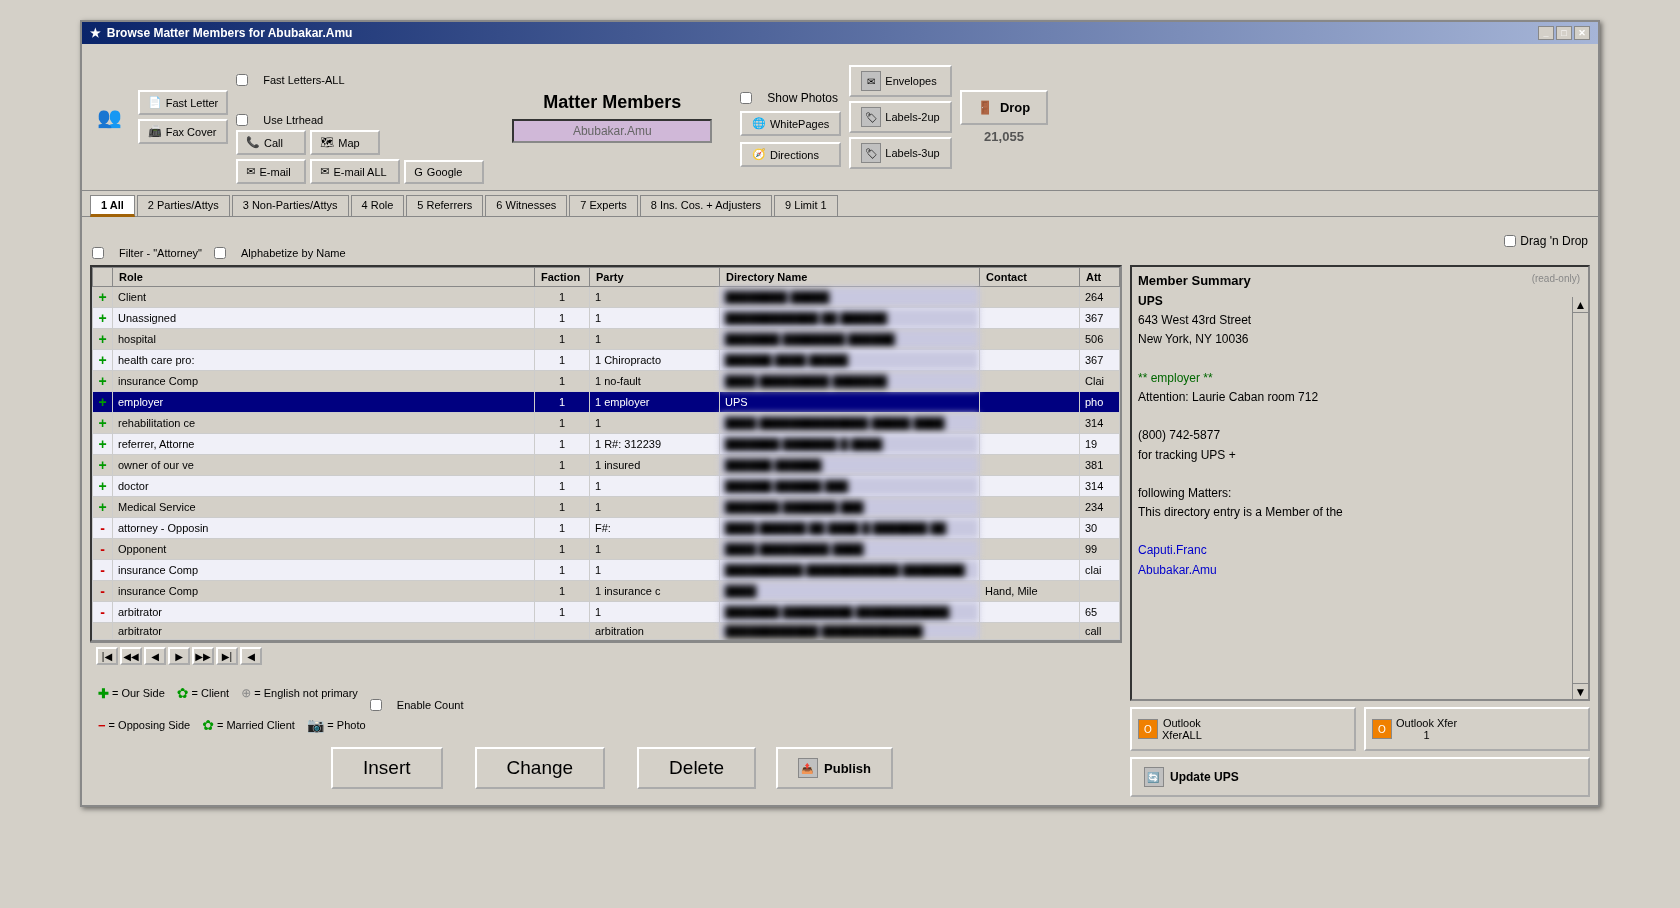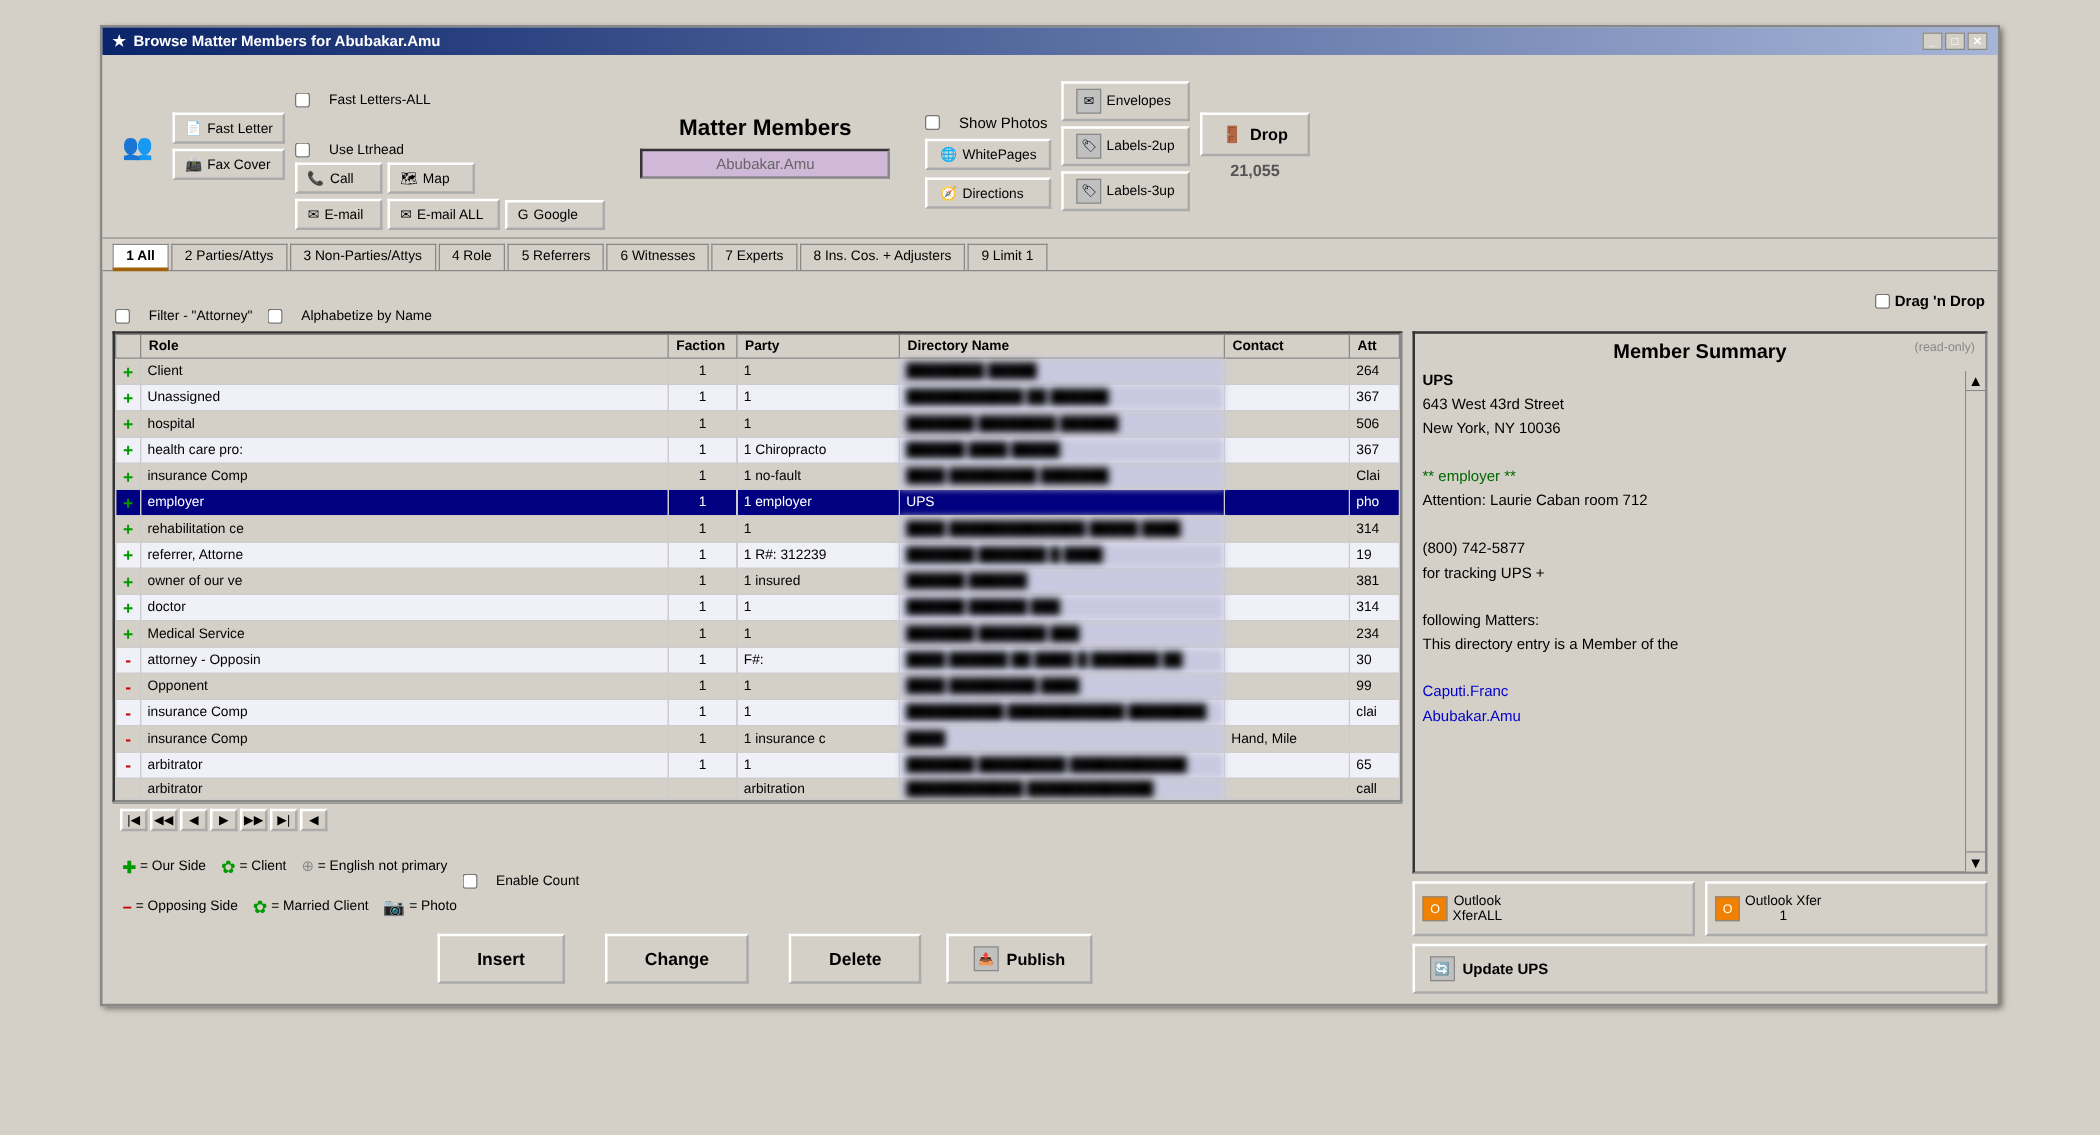--- a/index.html
+++ b/index.html
@@ -254,22 +254,22 @@
       justify-content: center;
       gap: 20px;
       padding: 8px;
       background: #d4d0c8;
     }
     .bottom-btn {
       background: #d4d0c8;
       border: 2px outset #fff;
       padding: 8px 30px;
       cursor: pointer;
-      font-size: 14px;
-      font-weight: bold;
+      font-size: 19px;
+      font-weight: normal;
       margin-left: 12px;
     }
     .publish-btn {
       background: #d4d0c8;
       border: 2px outset #fff;
       padding: 8px 20px;
       cursor: pointer;
       font-size: 13px;
       font-weight: bold;
       display: flex;
@@ -284,23 +284,23 @@
     }
     .member-summary-box {
       background: #d4d0c8;
       border: 2px inset #888;
       padding: 6px;
       flex: 1;
       min-height: 360px;
       position: relative;
     }
     .member-summary-title {
-      font-size: 16px;
-      font-weight: bold;
-      text-align: center;
+      font-size: 13px;
+      font-weight: bold;
+      text-align: left;
       margin-bottom: 4px;
     }
     .read-only-label {
       font-size: 10px;
       color: #888;
       position: absolute;
       top: 6px;
       right: 8px;
     }
     .summary-text {
@@ -480,21 +480,21 @@
         <input type="checkbox" style="">
         <span>Filter - "Attorney"</span>
       </label>
       <label class="checkbox-label">
         <input type="checkbox" style="">
         <span>Alphabetize by Name</span>
       </label>
     </div>
     <div class="drag-drop">
       <input type="checkbox" style="">
-      <span style="font-weight:bold;">Drag 'n Drop</span>
+      <span style="font-weight:normal;">Drag 'n Drop</span>
     </div>
   </div>
 
   <div class="main-content">
 
     <div style="flex:1;display:flex;flex-direction:column;">
       <div style="border:2px inset #888;overflow:hidden;flex:1;">
         <table class="data-table">
           <thead>
             <tr>

